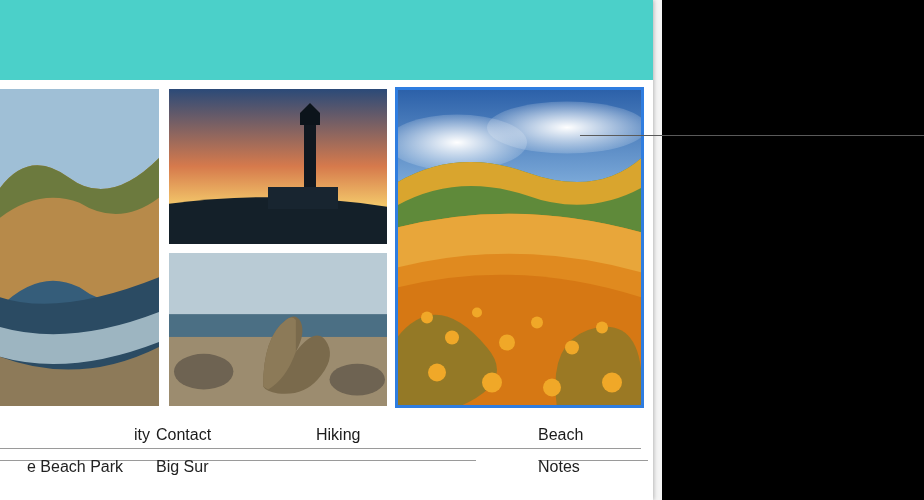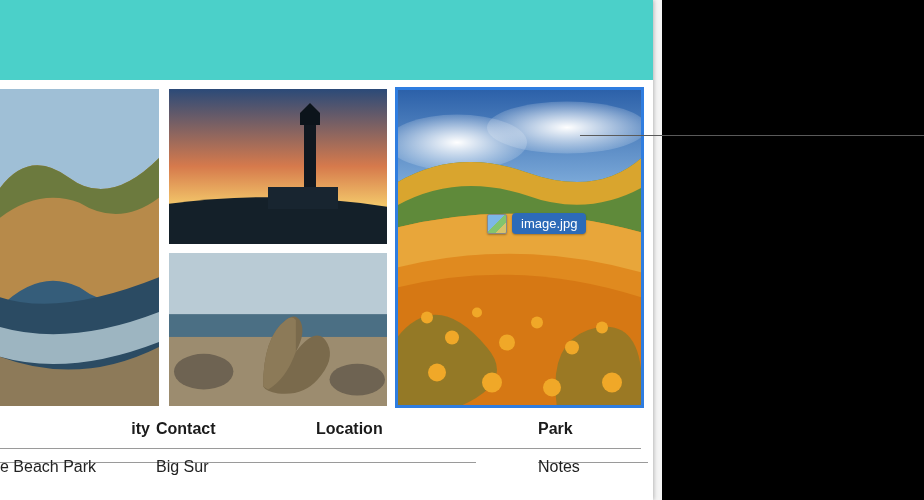--- a/index.html
+++ b/index.html
@@ -90,33 +90,33 @@
   }
 
   .table-area {
     position: absolute;
     left: 0;
     top: 420px;
     width: 653px;
   }
   .col { position: absolute; font-size: 16px; }
   .hdr {
-    font-weight: 700;
+    font-weight: 400;
     color: #1b1b1b;
-    top: 0;
-    padding-bottom: 20px;
+    top: 6px;
+    padding-bottom: 12px;
     border-bottom: 1px solid #9a9a9a;
     height: 22px;
   }
   .cell {
     font-weight: 400;
     color: #222;
     top: 38px;
   }
-  .c1 { left: 0;   width: 150px; text-align: left; padding-right: 6px; }
+  .c1 { left: 0;   width: 150px; text-align: center; padding-right: 6px; }
   .c1.hdr { text-align: right; }
   .c2 { left: 156px; width: 160px; }
   .c3 { left: 316px; width: 160px; }
   .c4 { left: 538px; width: 110px; }
   .table-rule {
     position: absolute;
     left: 0; right: 12px;
     top: 28px;
     border-top: 1px solid #9a9a9a;
   }
@@ -220,32 +220,28 @@
                 <circle cx="175" cy="260" r="7"></circle>
               <circle cx="205" cy="240" r="6"></circle>
                 <circle cx="40" cy="285" r="9"></circle>
                 <circle cx="95" cy="295" r="10"></circle>
               <circle cx="155" cy="300" r="9"></circle>
                 <circle cx="215" cy="295" r="10"></circle>
             </g>
           </svg>
         </div>
 
-        <div class="drag-cursor">
-          <span class="drag-icon"></span>
-          <span class="drag-label">image.jpg</span>
-        </div>
       </div>
 
       <div class="table-area">
         <div class="table-rule"></div>
         <div class="col hdr c1">ity</div>
         <div class="col hdr c2">Contact</div>
-        <div class="col hdr c3">Location</div>
-        <div class="col hdr c4">Park</div>
+        <div class="col hdr c3">Hiking</div>
+        <div class="col hdr c4">Beach</div>
 
         <div class="col cell c1">e Beach Park</div>
         <div class="col cell c2">Big Sur</div>
         <div class="col cell c3"></div>
         <div class="col cell c4">Notes</div>
       </div>
 
     </div>
   </div>
 

